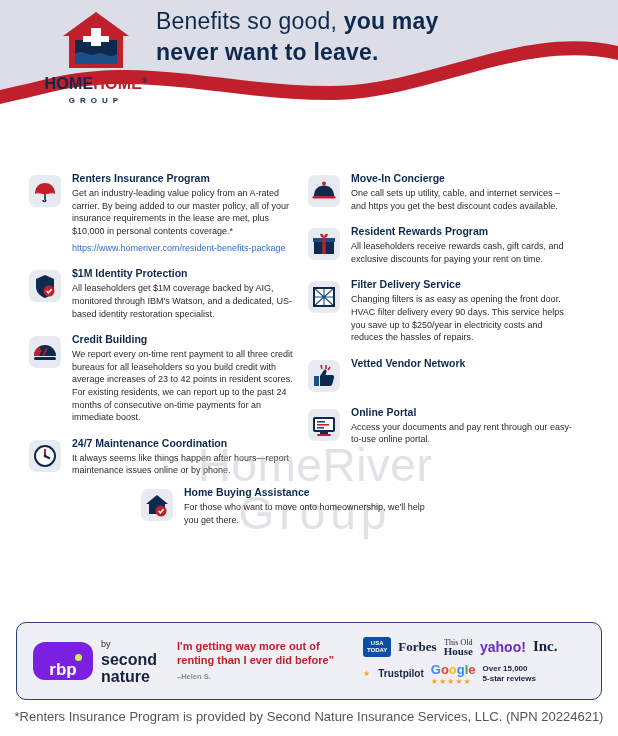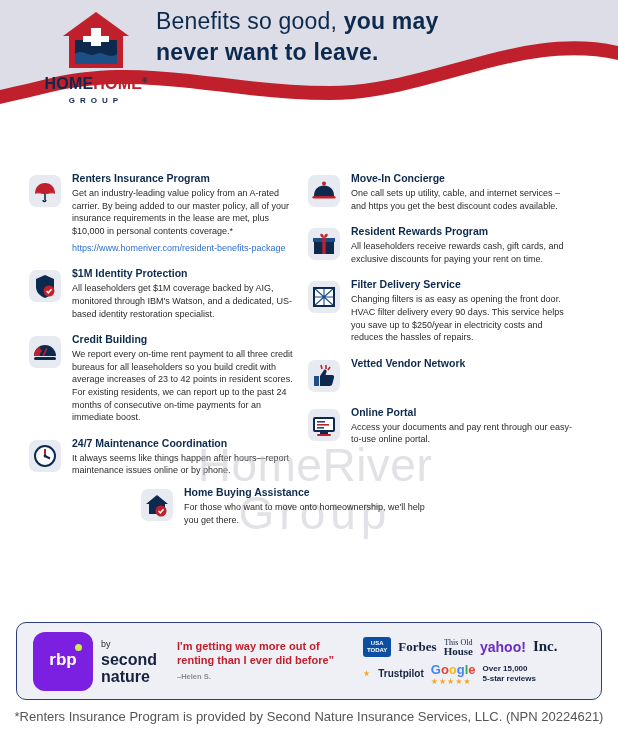--- a/index.html
+++ b/index.html
@@ -130,21 +130,21 @@
     width: 586px;
     height: 78px;
     border: 1px solid #2b3f7a;
     border-radius: 10px;
     background: #eef0f6;
     display: flex;
     align-items: center;
     padding: 0 16px;
   }
   .rbp-logo {
-    width: 60px; height: 59px;
+    width: 60px; height: 38px;
     border-radius: 12px;
     background: #7b1fe0;
     position: relative;
     margin-right: 8px;
   }
   .rbp-logo .rbp-txt {
     position: absolute;
     left: 0; right: 0; top: 18px;
     text-align: center;
     color: #fff;

